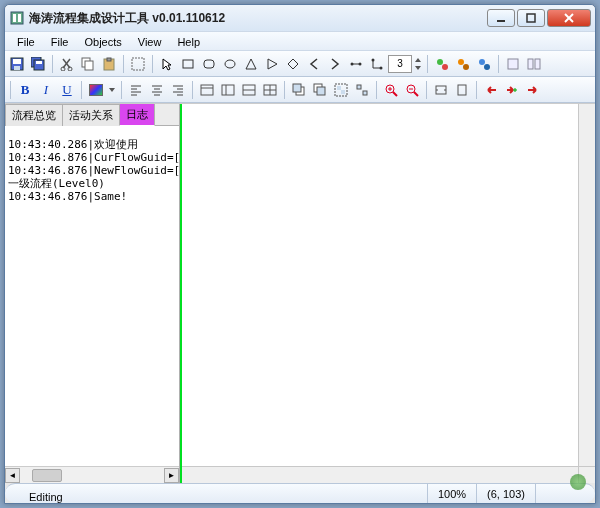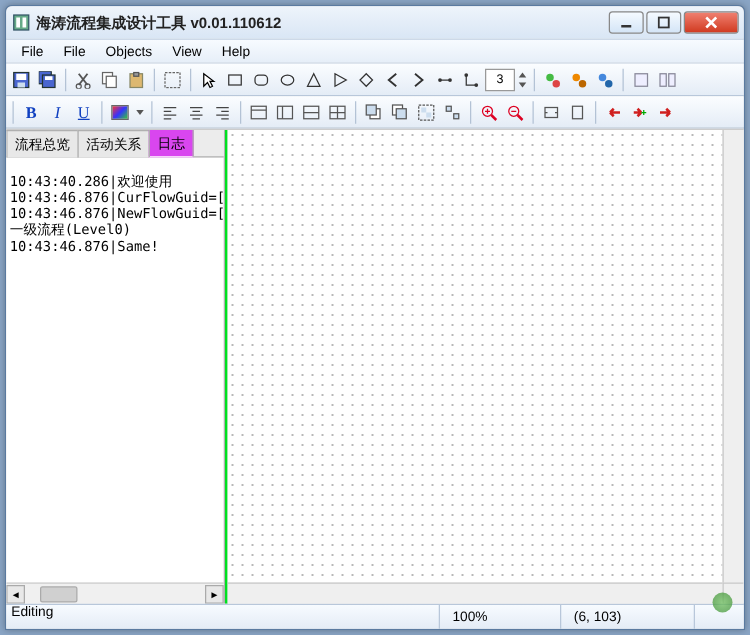--- a/index.html
+++ b/index.html
@@ -143,26 +143,27 @@
   position:absolute; left:0; right:17px; bottom:0; height:17px;
   background:#efefef; border-top:1px solid #c8c8c8;
 }
 .canvas-corner { position:absolute; right:0; bottom:0; width:17px;height:17px; background:#efefef; border-left:1px solid #c8c8c8;border-top:1px solid #c8c8c8; }
 
 .statusbar {
   height: 20px;
   background: linear-gradient(#f7fbff,#e4ecf6);
   border-top: 1px solid #b8c7da;
   display: flex;
-  align-items: flex-start;
+  align-items: flex-end;
   font-size: 11px;
-  padding: 0 0;
+  padding: 0 20px;
+  border-radius: 10px;
 }
 .status-left { flex:1; padding-left:4px; }
-.status-cell { border-left: 1px solid #b8c7da; padding: 0 10px; height:100%; display:flex;align-items:center;margin-left:48px; }
+.status-cell { border-left: 1px solid #b8c7da; padding: 0 10px; height:100%; display:flex;align-items:center; }
 
 .watermark {
   position: absolute;
   right: 14px; bottom: 18px;
   font-size: 14px; font-weight: bold;
   color: #9ec7a0;
   opacity: .75;
   display:flex; align-items:center; gap:3px;
   pointer-events:none;
 }

